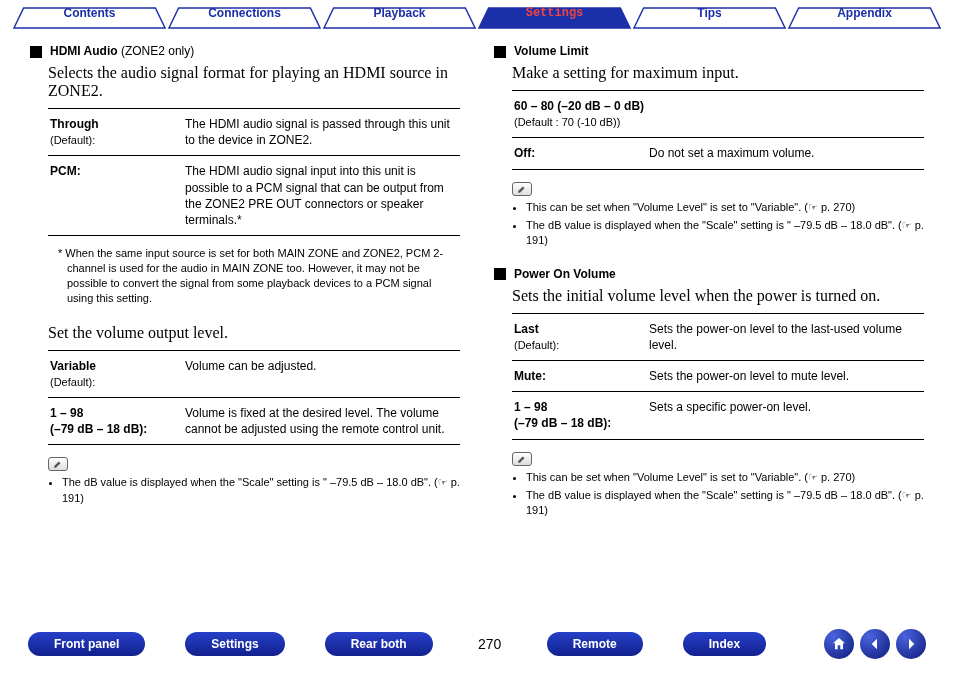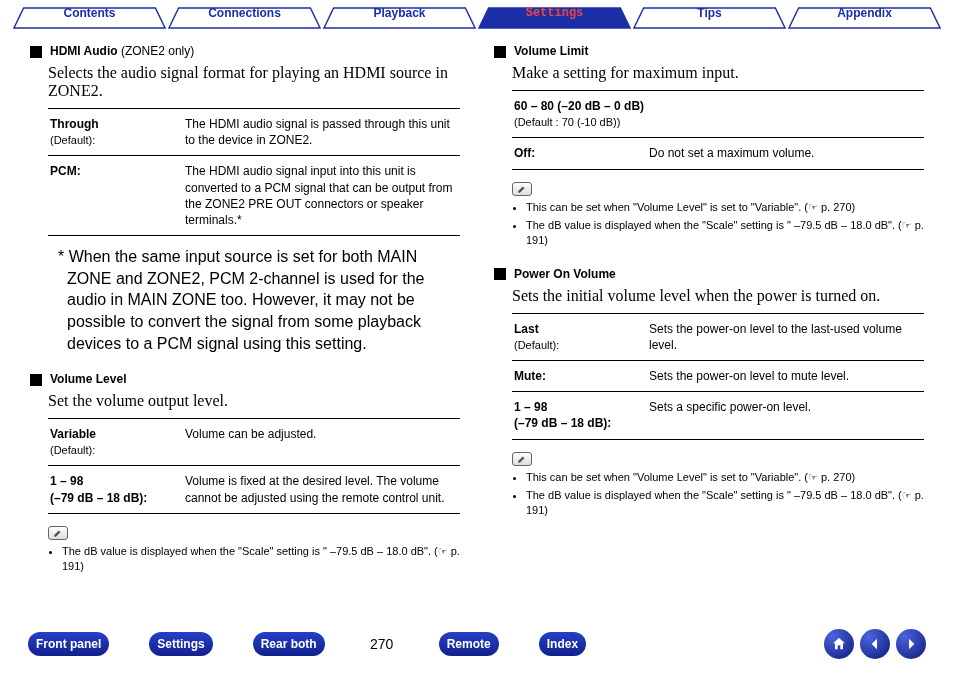--- a/index.html
+++ b/index.html
@@ -59,21 +59,21 @@
   .sec-desc{margin:0 0 8px 18px;font-size:16px;font-family:Liberation Serif, serif;}
 
   .tbl{width:calc(100% - 18px);margin-left:18px;border-collapse:collapse;}
   .tbl td{padding:7px 6px 7px 2px;vertical-align:top;font-size:12px;line-height:1.35;}
   .tbl td.k{font-weight:bold;white-space:nowrap;width:135px;}
   .tbl td.k .def{font-weight:normal;font-size:11px;}
   .tbl tr.rule td{border-top:1px solid var(--rule);}
   .tbl tr.rule-bottom td{border-bottom:1px solid var(--rule);}
 
   .footnote{
-    margin:10px 0 0 28px;font-size:16px;line-height:1.35;
+    margin:10px 0 0 28px;font-size:11px;line-height:1.35;
     text-indent:-9px;padding-left:9px;
   }
   .noteicon{
     width:20px;height:14px;border:1px solid #666;border-radius:3px;
     margin:12px 0 4px 18px;
     display:flex;align-items:center;justify-content:center;
     background:linear-gradient(#fff,#ddd);
   }
   .noteicon svg{width:10px;height:10px;}
   ul.notes{margin:2px 0 0 18px;padding:0 0 0 14px;font-size:11px;line-height:1.4;}
@@ -81,21 +81,21 @@
 
   
   .bottom{
     position:absolute;left:0;right:0;bottom:14px;
     display:flex;align-items:center;
     padding:0 28px;gap:40px;
   }
   .pill{
     background:linear-gradient(#2740c8,#11208d);
     color:#fff;font-weight:bold;font-size:12px;
-    padding:5px 8px;border-radius:14px;
+    padding:5px 26px;border-radius:14px;
     cursor:pointer;white-space:nowrap;
   }
   .pagenum{font-size:14px;min-width:34px;text-align:center;}
   .navicons{margin-left:auto;display:flex;gap:6px;}
   .circ{
     width:30px;height:30px;border-radius:50%;
     background:radial-gradient(circle at 30% 25%,#4a63e0,#0d1a78);
     display:flex;align-items:center;justify-content:center;
     cursor:pointer;
   }
@@ -162,32 +162,28 @@
           <td class="k">
             <span>Through</span><br>
             <span class="def">(Default):</span>
           </td>
           <td>The HDMI audio signal is passed through this unit to the device in ZONE2.</td>
         </tr>
         <tr class="rule rule-bottom">
           <td class="k">
             <span>PCM:</span>
           </td>
-          <td>The HDMI audio signal input into this unit is converted to a PCM signal that can be output from the ZONE2 PRE OUT connectors or speaker terminals.*</td>
+          <td>The HDMI audio signal input into this unit is possible to a PCM signal that can be output from the ZONE2 PRE OUT connectors or speaker terminals.*</td>
         </tr>
       </tbody>
         </table>
       <p class="footnote">* When the same input source is set for both MAIN ZONE and ZONE2, PCM 2-channel is used for the audio in MAIN ZONE too. However, it may not be possible to convert the signal from some playback devices to a PCM signal using this setting.</p>
     </div>
 
     <div class="section">
-      <h3 class="sec-title">
-        <span class="sq"></span>
-        <span>Volume Level</span>
-      </h3>
       <p class="sec-desc">Set the volume output level.</p>
       <table class="tbl">
         <tbody>
             <tr class="rule">
           <td class="k">
             <span>Variable</span><br>
             <span class="def">(Default):</span>
           </td>
           <td>Volume can be adjusted.</td>
         </tr>

